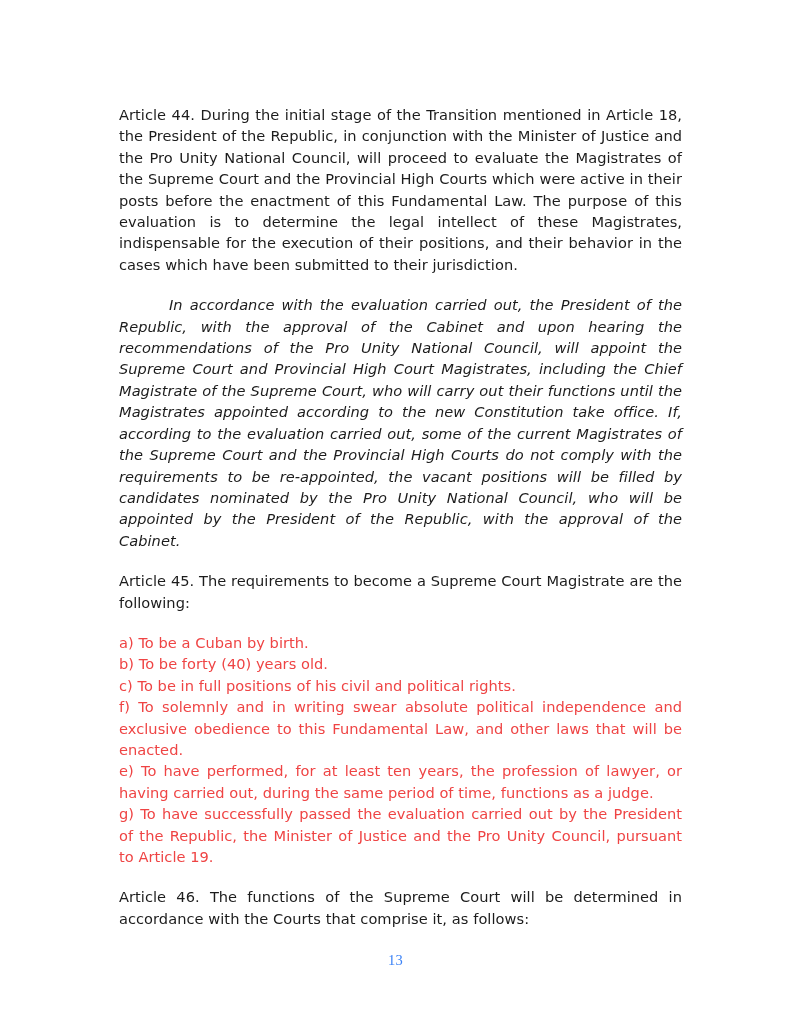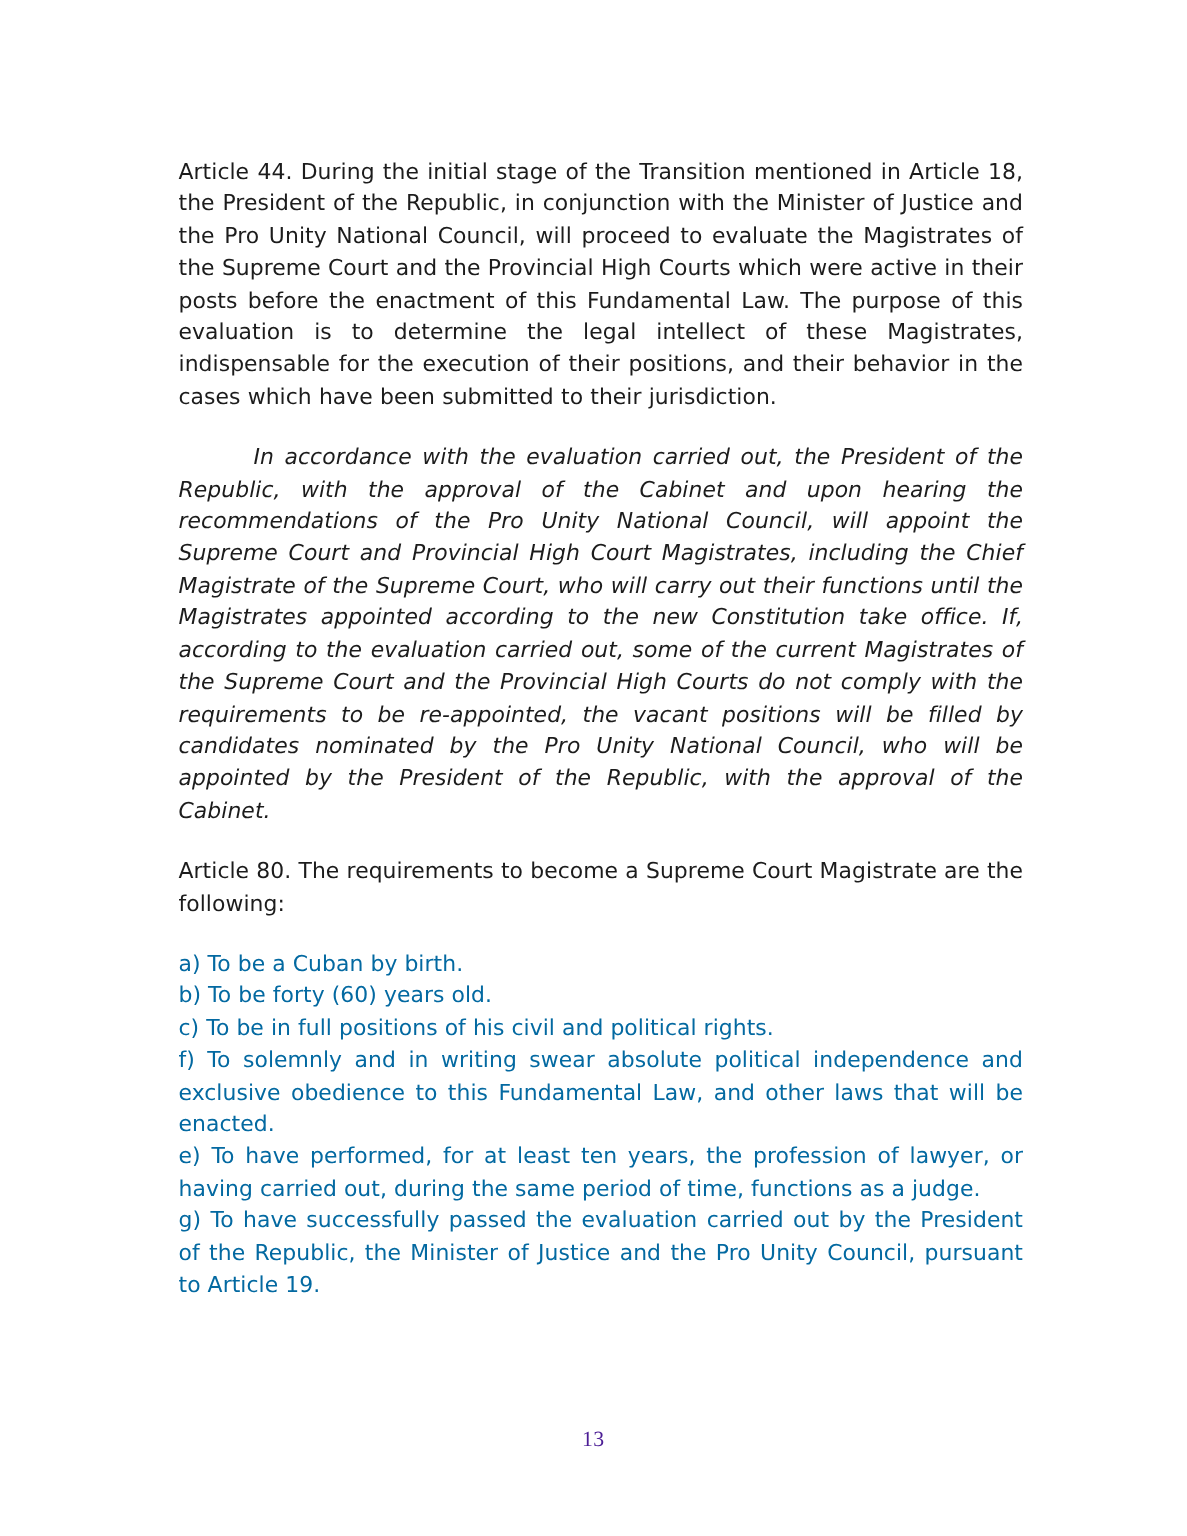--- a/index.html
+++ b/index.html
@@ -54,61 +54,62 @@
   .list-block {
     margin: 0 0 19px 0;
   }
 
   .list-item {
     font-size: 14.6px;
     line-height: 21.4px;
     text-align: justify;
     text-justify: inter-word;
     margin: 0;
-    color: #0369a1;
+    color: #ef4444;
     letter-spacing: 0.04px;
   }
 
   
   .list-item.single {
     text-align: left;
   }
 
   .page-number {
     position: absolute;
     left: 0;
     top: 952px;
     width: 791px;
     text-align: center;
     font-family: "Liberation Serif", serif;
     font-size: 14.5px;
-    color: #4c1d95;
+    color: #3b82f6;
     letter-spacing: 0.2px;
   }
 </style>
 </head>
 <body>
 
 <div class="page">
 
   <div class="content">
 
     <p class="para">Article 44. During the initial stage of the Transition mentioned in Article 18, the President of the Republic, in conjunction with the Minister of Justice and the Pro Unity National Council, will proceed to evaluate the Magistrates of the Supreme Court and the Provincial High Courts which were active in their posts before the enactment of this Fundamental Law.  The purpose of this evaluation is to determine the legal intellect of these Magistrates, indispensable for the execution of their positions, and their behavior in the cases which have been submitted to their jurisdiction.</p>
 
     <p class="para indent">In accordance with the evaluation carried out, the President of the Republic, with the approval of the Cabinet and upon hearing the recommendations of the Pro Unity National Council, will appoint the Supreme Court and Provincial High Court Magistrates, including the Chief Magistrate of the Supreme Court, who will carry out their functions until the Magistrates appointed according to the new Constitution take office.  If, according to the evaluation carried out, some of the current Magistrates of the Supreme Court and the Provincial High Courts do not comply with the requirements to be re-appointed, the vacant positions will be filled by candidates nominated by the Pro Unity National Council, who will be appointed by the President of the Republic, with the approval of the Cabinet.</p>
 
-    <p class="para">Article 80. The requirements to become a Supreme Court Magistrate are the following:</p>
+    <p class="para">Article 45. The requirements to become a Supreme Court Magistrate are the following:</p>
 
     <div class="list-block">
       <p class="list-item single">a) To be a Cuban by birth.</p>
-      <p class="list-item single">b) To be forty (60) years old.</p>
+      <p class="list-item single">b) To be forty (40) years old.</p>
       <p class="list-item single">c) To be in full positions of his civil and political rights.</p>
       <p class="list-item">f) To solemnly and in writing swear absolute political independence and exclusive obedience to this Fundamental Law, and other laws that will be enacted.</p>
       <p class="list-item">e) To have performed, for at least ten years, the profession of lawyer, or having carried out, during the same period of time, functions as a judge.</p>
       <p class="list-item">g) To have successfully passed the evaluation carried out by the President of the Republic, the Minister of Justice and the Pro Unity Council, pursuant to Article 19.</p>
     </div>
 
+    <p class="para">Article 46. The functions of the Supreme Court will be determined in accordance with the Courts that comprise it, as follows:</p>
 
   </div>
 
   <div class="page-number">13</div>
 
 </div>
 
 </body></html>

